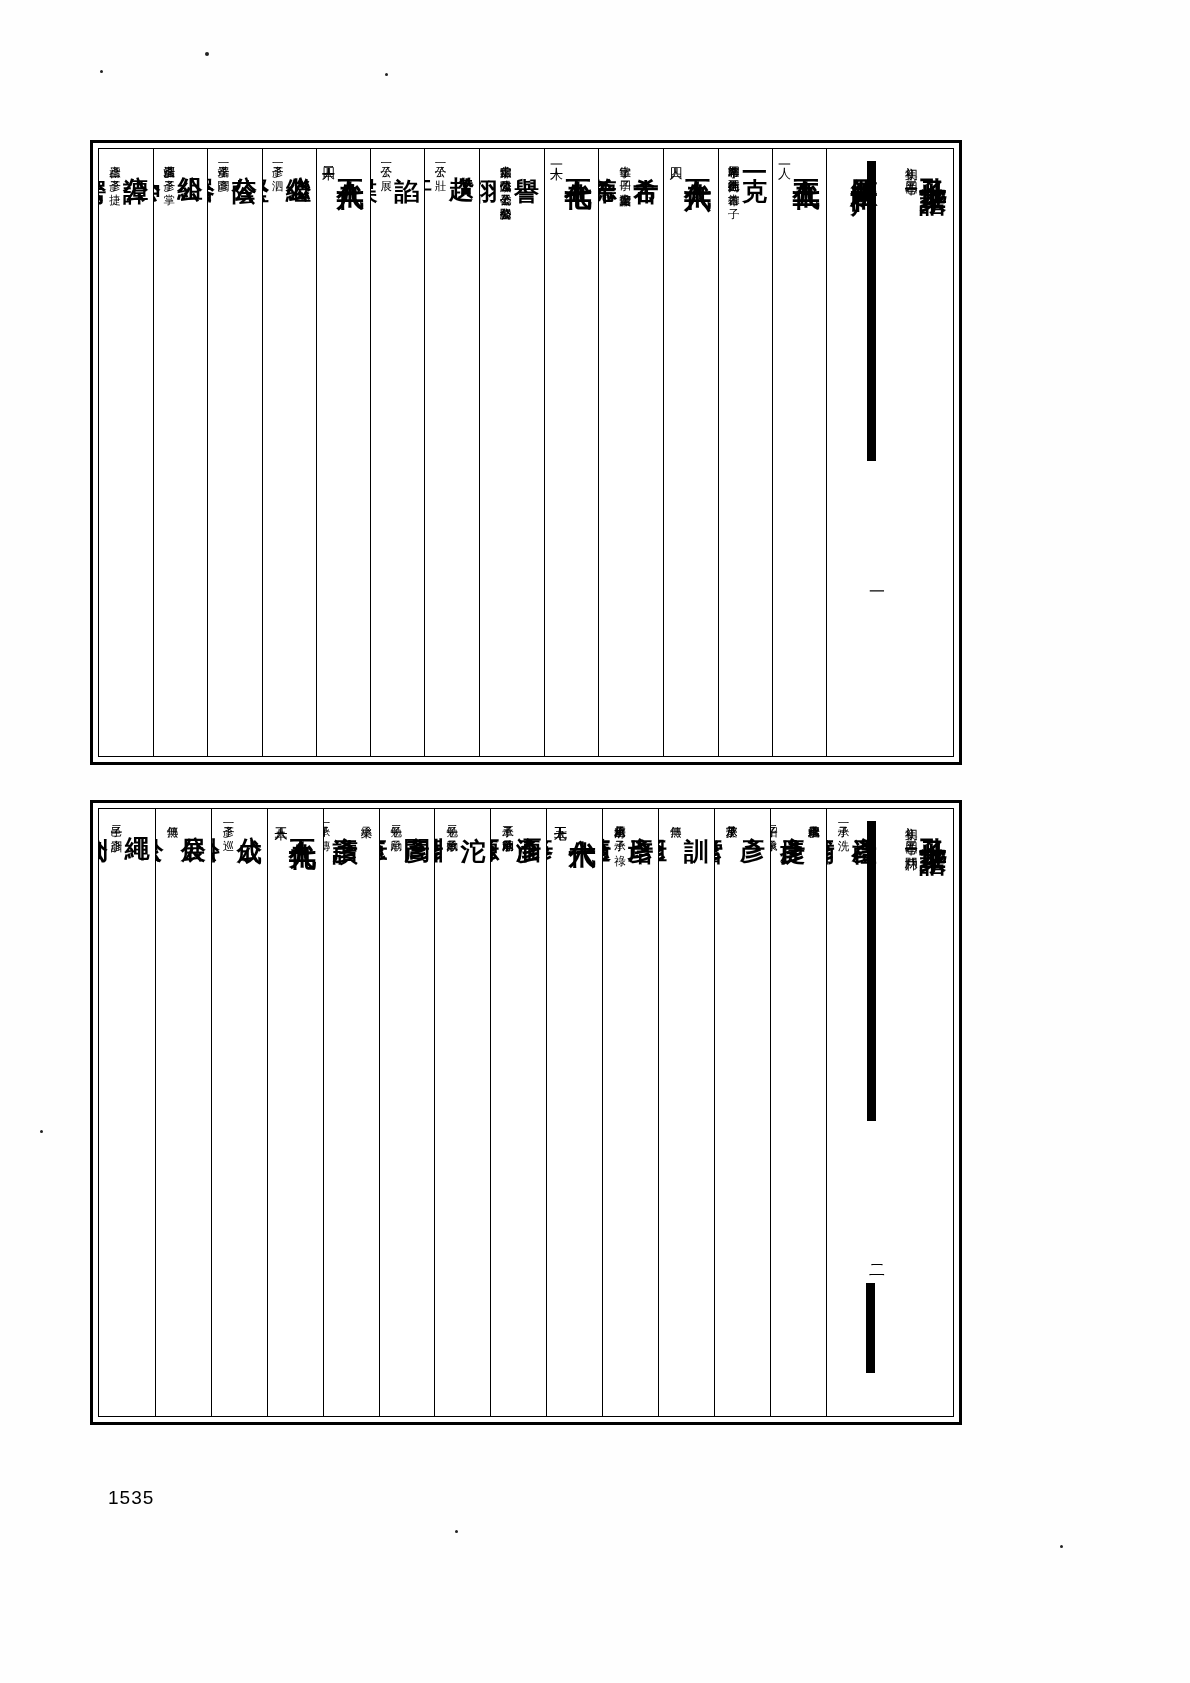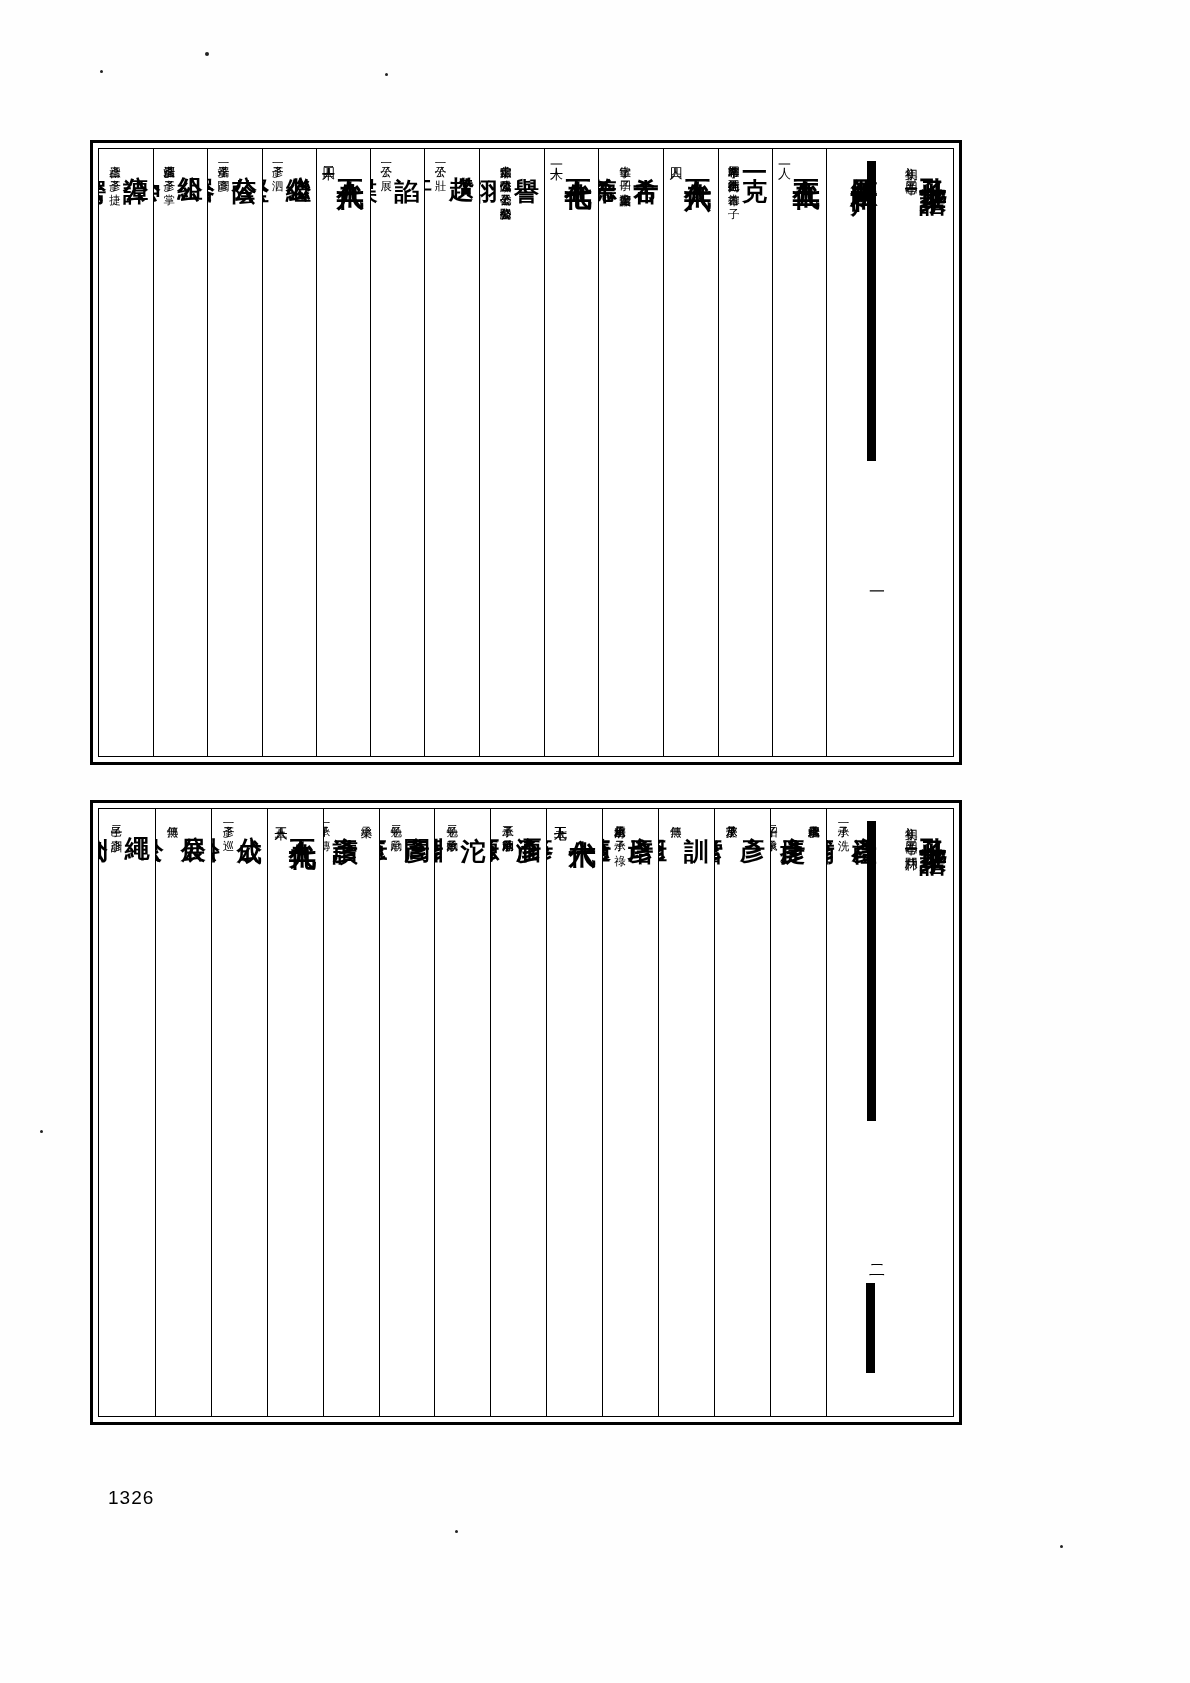--- a/index.html
+++ b/index.html
@@ -415,15 +415,15 @@
         
       </div>
 
     </div>
 
     <div class="orn-bar" style="right:83px;top:18px;height:300px;"></div>
     <div style="position:absolute;right:72px;top:450px;writing-mode:vertical-rl;text-orientation:upright;font-size:16px;">二</div>
     <div class="orn-bar" style="right:84px;top:480px;height:90px;"></div>
   </div>
 
-  <div class="folio">1326</div>
+  <div class="folio">1535</div>
 
 </div>
 
 </body></html>

